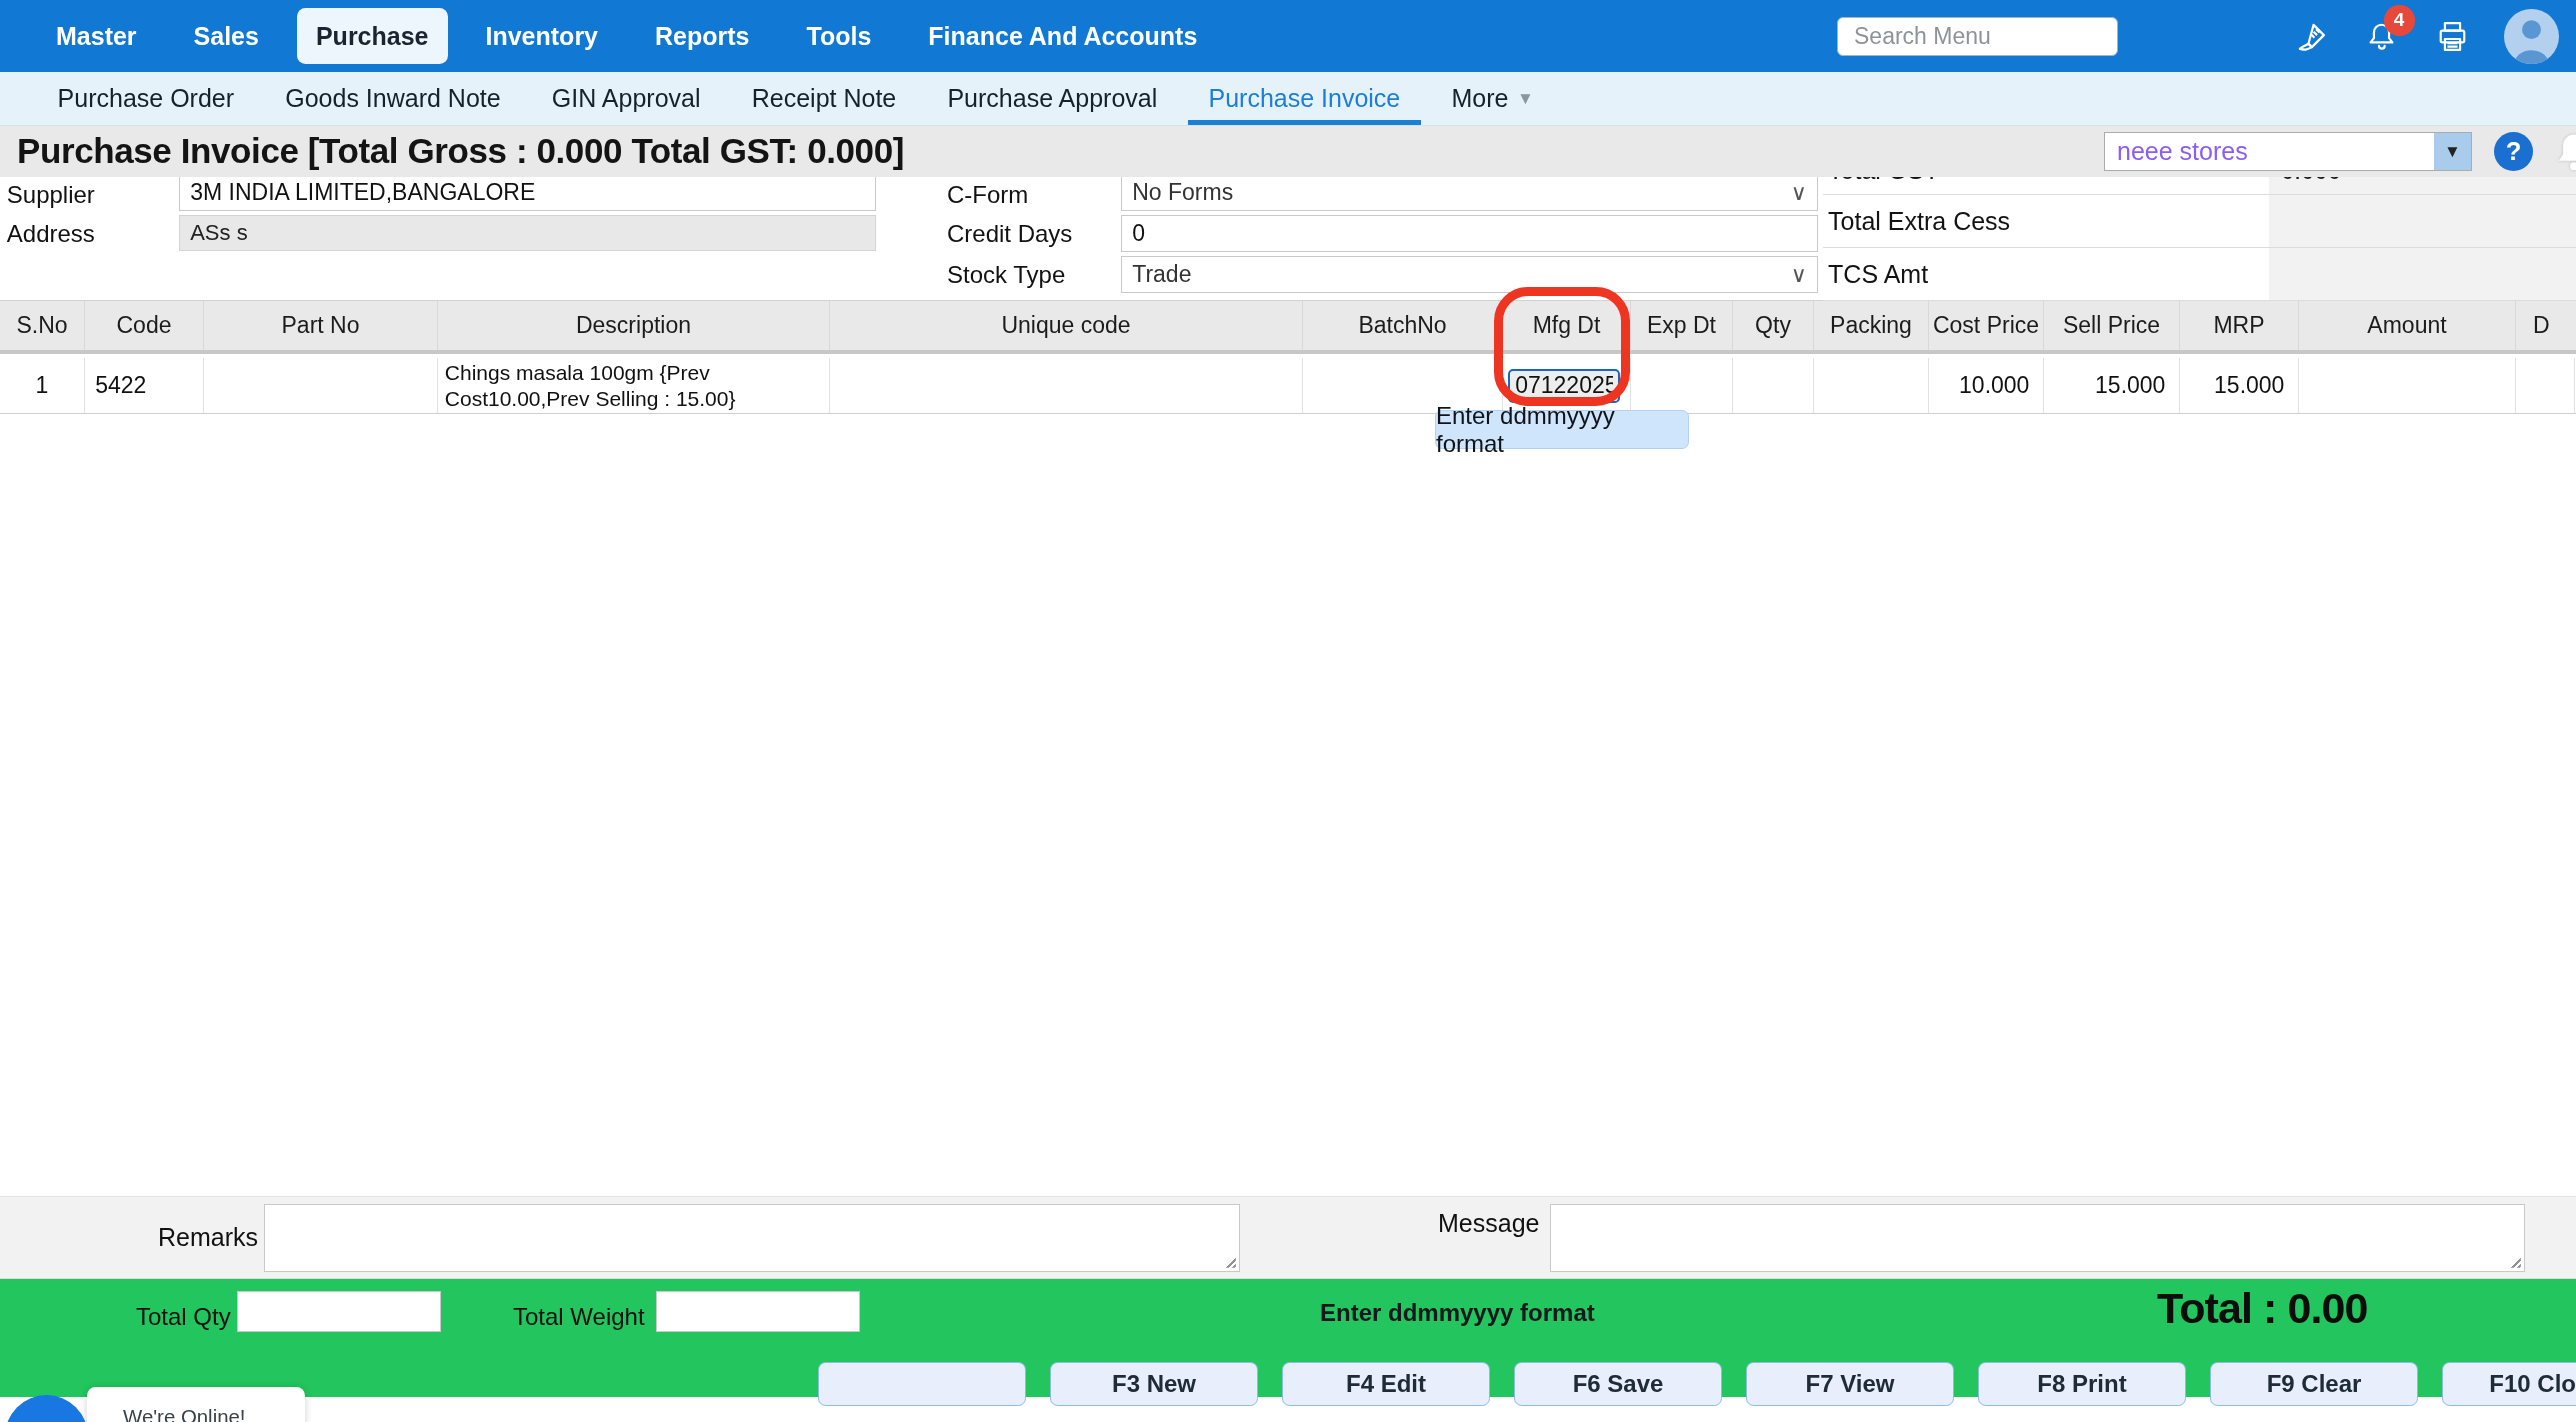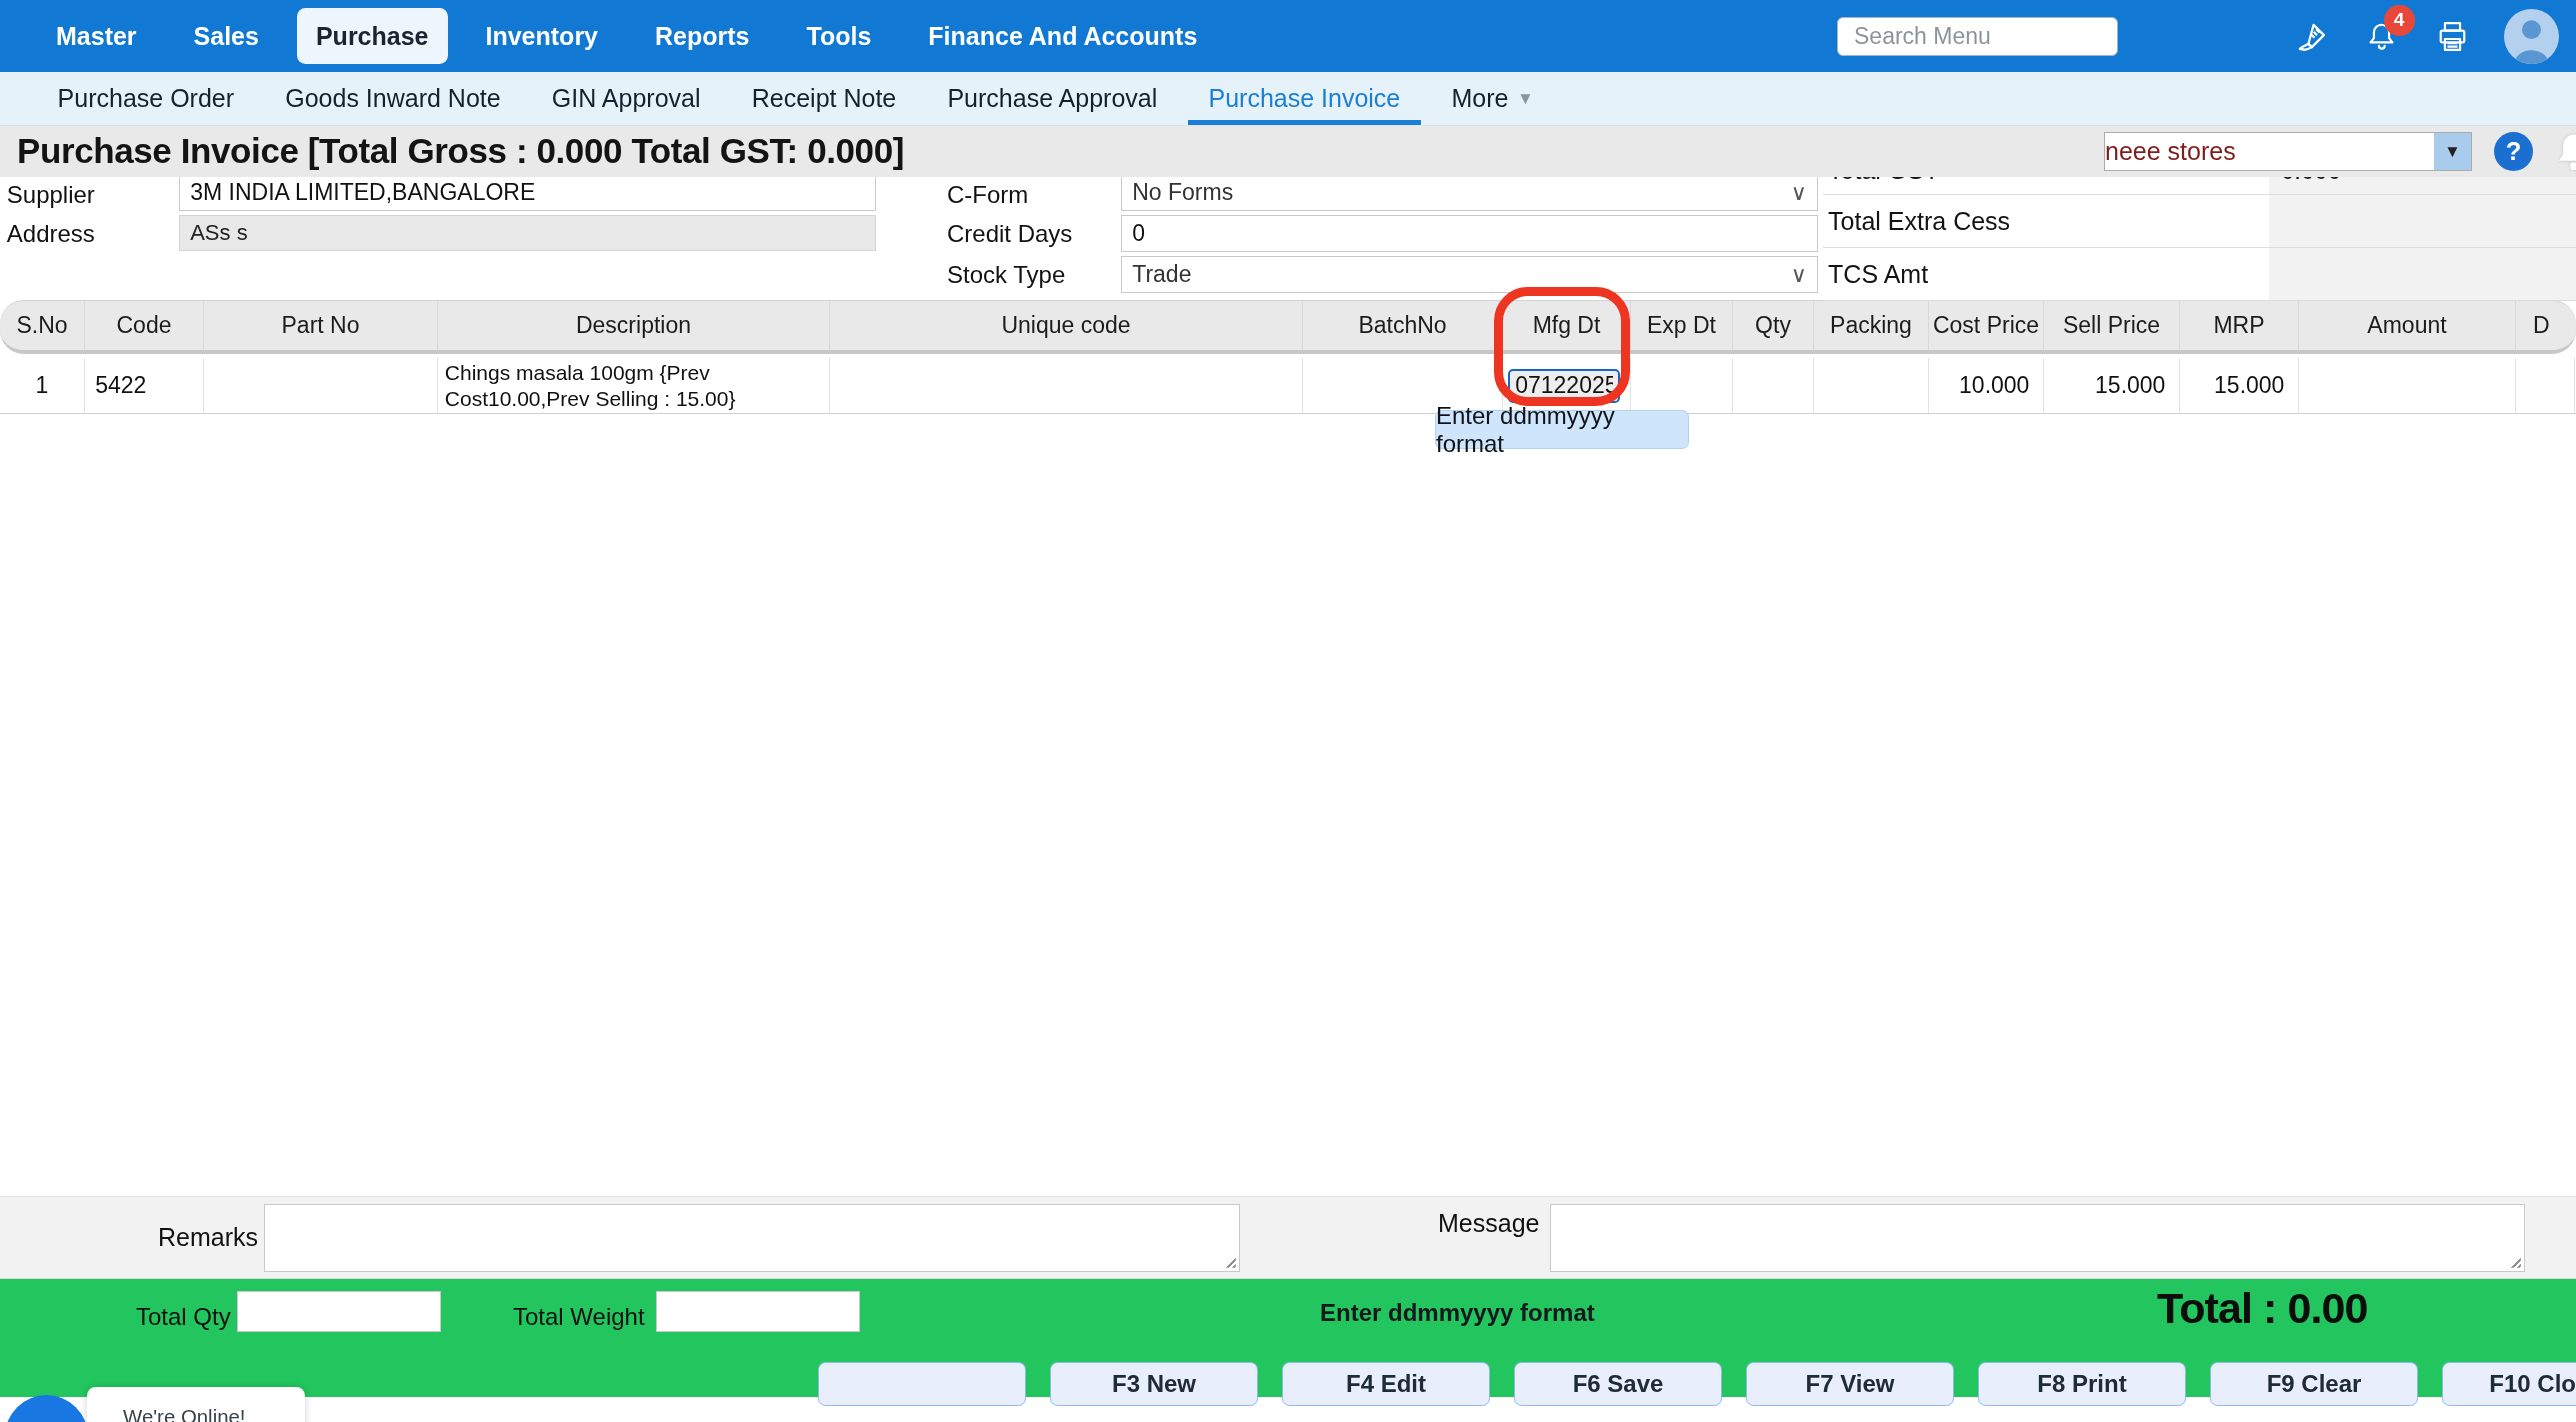--- a/index.html
+++ b/index.html
@@ -29,21 +29,21 @@
                  cursor:pointer; position:relative; white-space:nowrap; }
   .subnav-item.active { color:#1b7fd6; }
   .subnav-item.active::after { content:""; position:absolute; left:5.1px; right:5.1px; bottom:0; height:5.1px; background:#1b7fd6; }
   .caret { color:#8b959c; font-size:17px; }
 
   
   .titlebar { position:absolute; left:0; top:126px; width:2576px; height:51px; background:#e9e9e9; z-index:6; }
   .page-title { position:absolute; left:17px; top:5.1px; font-size:35px; font-weight:600; color:#141414; letter-spacing:-0.4px; }
   .store-select { position:absolute; left:2104px; top:6px; width:368px; height:39px; background:#fff;
                   border:0.9px solid #ababab; display:flex; align-items:center; cursor:pointer; }
-  .store-value { flex:1; font-size:25px; color:#7f1d1d; }
+  .store-value { flex:1; font-size:25px; color:#8b5cf6; padding-left:12px; }
   .store-arrow { width:37px; height:37px; background:#a9ccec; display:flex; align-items:center; justify-content:center;
                  font-size:17px; color:#222; }
   .help-btn { position:absolute; left:2494px; top:6px; width:39px; height:39px; border-radius:50%; background:#1b6fd0;
               color:#fff; font-size:25.6px; font-weight:700; display:flex; align-items:center; justify-content:center; cursor:pointer; }
   .edge-bell { position:absolute; left:2550px; top:128px; z-index:7; filter:drop-shadow(0 0.9px 1.7px rgba(0,0,0,0.2)); }
 
   
   .right-col { position:absolute; left:1823px; top:147px; width:753px; z-index:2; }
   .rc-row { display:flex; border-bottom:0.9px solid #dcdcdc; }
   .rc-label { width:446px; background:#fff; font-size:25px; color:#131313; display:flex; align-items:center; padding-left:5.1px; }
@@ -59,21 +59,21 @@
   .address-box { position:absolute; left:179px; top:215px; width:697px; height:36px; background:#e8e8e8;
                  border:0.9px solid #d4d4d4; font-size:22px; color:#222; display:flex; align-items:center; padding-left:10.2px; }
   .mid-control { position:absolute; left:1121px; width:697px; height:37px; border:0.9px solid #c9c9c9; background:#fff;
                  display:flex; align-items:center; font-size:23px; color:#333; padding:0 10.2px; cursor:pointer; }
   .mid-control .chev { margin-left:auto; color:#555; font-size:22px; }
   .credit-input { position:absolute; left:1121px; top:215px; width:697px; height:37px; }
 
   
   .grid { display:grid; grid-template-columns:85px 119px 234px 392px 473px 200px 128px 102px 81px 115px 115px 136px 119px 217px 59px; }
   .thead { position:absolute; left:0; top:300px; width:2576px; height:54px; background:#e9e9e9;
-           border-top:0.9px solid #d2d2d2; border-bottom:4.3px solid #c7c7c7;border-radius:24px; }
+           border-top:0.9px solid #d2d2d2; border-bottom:4.3px solid #c7c7c7; }
   .th { font-size:23px; font-weight:500; color:#1c1c1c; display:flex; align-items:center; justify-content:center;
         border-right:0.9px solid #d8d8d8; height:49px; }
   .th:last-child { border-right:none; justify-content:flex-start; padding-left:17px; }
   .tbody-row { position:absolute; left:0; top:358px; width:2576px; height:56px; background:#fff; border-bottom:0.9px solid #cfcfcf; }
   .td { font-size:23px; color:#111; display:flex; align-items:center; border-right:0.9px solid #e2e2e2; height:55px; }
   .td.center { justify-content:center; }
   .td.left { padding-left:10.2px; }
   .td.right { justify-content:flex-end; padding-right:13.6px; }
   .td.desc { font-size:21px; line-height:1.22; padding:3.4px 6.8px; align-items:center; }
   .mfg-input { width:112px; height:34px; margin-left:5.1px; border:2.6px solid #1766c2; border-radius:5.1px;

